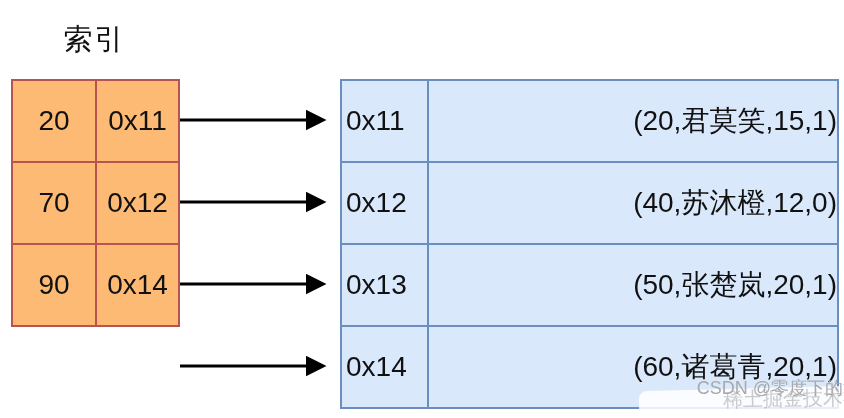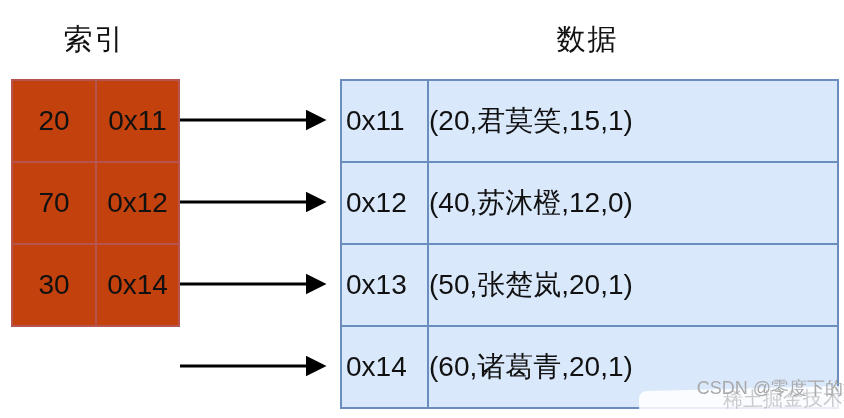--- a/index.html
+++ b/index.html
@@ -26,41 +26,41 @@
   table { border-collapse: collapse; position: absolute; }
   td {
     font-size: 28px;
     color: #111111;
     padding: 0;
   }
 
   .index-table { left: 11px; top: 79px; }
   .index-table td {
     border: 2px solid #b85450;
-    background: #c2410c;
+    background: #fdba74;
     height: 80px;
     text-align: center;
   }
   .index-table td.col-key { width: 82px; }
   .index-table td.col-ptr { width: 81px; }
 
   .data-table { left: 340px; top: 79px; }
   .data-table td {
     border: 2px solid #6c8ebf;
     background: #dae8fc;
     height: 80px;
   }
   .data-table td.col-addr {
     width: 81px;
     text-align: left;
     padding-left: 4px;
   }
   .data-table td.col-record {
     width: 408px;
-    text-align: left;
+    text-align: right;
   }
 
   .arrows {
     position: absolute;
     left: 0; top: 0;
     width: 844px; height: 418px;
     pointer-events: none;
   }
 
   .watermark-bg {
@@ -92,34 +92,33 @@
     white-space: nowrap;
     transform: rotate(-1deg);
   }
 </style>
 </head>
 <body>
 
 <div class="canvas">
 
   <div class="title title-index">索引</div>
-  <div class="title title-data">数据</div>
 
   <table class="index-table">
     <tbody>
         <tr>
       <td class="col-key">20</td>
       <td class="col-ptr">0x11</td>
     </tr>
     <tr>
       <td class="col-key">70</td>
       <td class="col-ptr">0x12</td>
     </tr>
     <tr>
-      <td class="col-key">30</td>
+      <td class="col-key">90</td>
       <td class="col-ptr">0x14</td>
     </tr>
   </tbody>
     </table>
 
   <table class="data-table">
     <tbody>
         <tr>
       <td class="col-addr">0x11</td>
       <td class="col-record">(20,君莫笑,15,1)</td>

